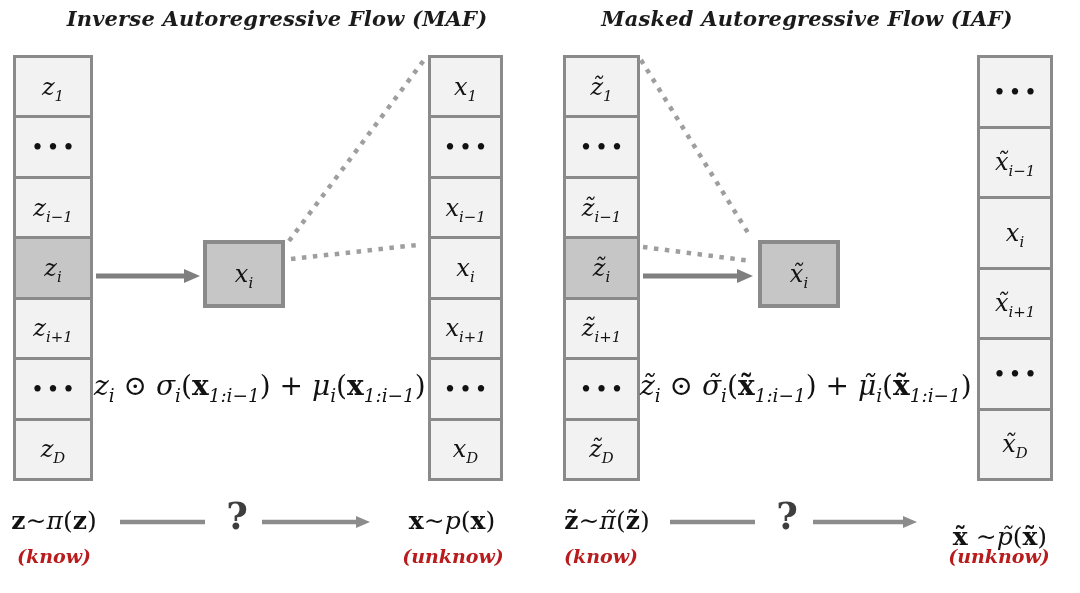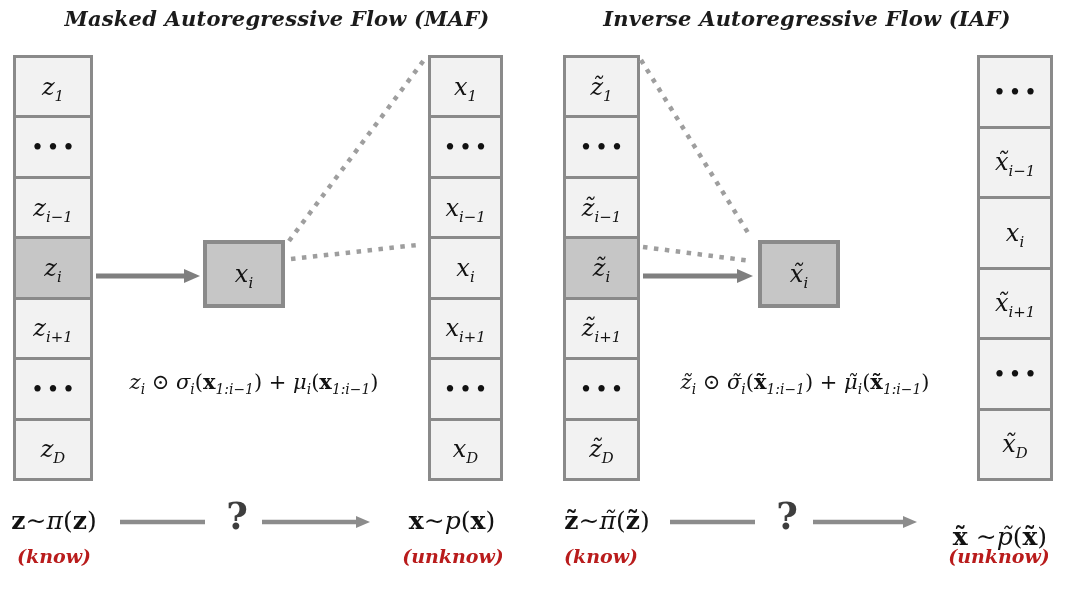--- a/index.html
+++ b/index.html
@@ -23,21 +23,21 @@
   .cell{flex:1;background:var(--cell-fill);display:flex;align-items:center;justify-content:center;}
   .cell.shaded{background:var(--hl-fill);}
   .cl{font-style:italic;font-size:24px;line-height:1;white-space:nowrap;}
   .cl sub{font-size:0.62em;font-style:italic;line-height:0;}
   .cell.dots .cl{font-style:normal;font-weight:bold;font-size:18px;letter-spacing:4px;text-indent:4px;}
   .obox{
     position:absolute;width:82px;height:68px;border:4px solid var(--border);
     background:var(--hl-fill);display:flex;align-items:center;justify-content:center;
   }
   .formula{
-    position:absolute;top:369px;font-size:21px;text-align:center;white-space:nowrap;
+    position:absolute;top:369px;font-size:28px;text-align:center;white-space:nowrap;
   }
   .formula sub, .disttext sub{line-height:0;}
   .tok-i{font-style:italic;}
   .tok-b{font-weight:bold;}
   sub.tok-sub{font-size:0.66em;font-style:italic;}
   .disttext{
     position:absolute;top:506px;font-size:25px;text-align:center;white-space:nowrap;
   }
   .note{
     position:absolute;top:545px;font-size:19px;font-weight:bold;font-style:italic;
@@ -45,21 +45,21 @@
   }
   .qmark{
     position:absolute;top:494px;width:34px;font-size:37px;font-weight:bold;
     text-align:center;color:var(--qmark);
   }
   svg.overlay{position:absolute;left:0;top:0;pointer-events:none;}
 </style>
 </head>
 <body>
 
-<div class="panel-title" style="left:50px;width:454px;">Masked Autoregressive Flow (MAF)</div>
+<div class="panel-title" style="left:50px;width:454px;">Inverse Autoregressive Flow (MAF)</div>
 
 <div class="col" style="left:13px;width:80px;">
   <div class="cell">
       <span class="cl"><span>z</span><sub>1</sub></span>
     </div>
   <div class="cell dots">
       <span class="cl"><span>•••</span><sub></sub></span>
     </div>
   <div class="cell">
       <span class="cl"><span>z</span><sub>i−1</sub></span>
@@ -107,21 +107,21 @@
 </div>
 
 <div class="formula" style="left:94px;width:320px;"><span class="tok-i">z</span><sub class="tok-sub">i</sub><span class="tok-n"> ⊙ </span><span class="tok-i">σ</span><sub class="tok-sub">i</sub><span class="tok-n">(</span><span class="tok-b">x</span><sub class="tok-sub">1:i−1</sub><span class="tok-n">)</span><span class="tok-n"> + </span><span class="tok-i">μ</span><sub class="tok-sub">i</sub><span class="tok-n">(</span><span class="tok-b">x</span><sub class="tok-sub">1:i−1</sub><span class="tok-n">)</span></div>
 
 <div class="disttext" style="left:6px;width:96px;"><span class="tok-b">z</span><span class="tok-n">∼</span><span class="tok-i">π</span><span class="tok-n">(</span><span class="tok-b">z</span><span class="tok-n">)</span></div>
 <div class="note" style="left:6px;width:96px;">(know)</div>
 <div class="qmark" style="left:220px;">?</div>
 <div class="disttext" style="left:402px;width:100px;"><span class="tok-b">x</span><span class="tok-n">∼</span><span class="tok-i">p</span><span class="tok-n">(</span><span class="tok-b">x</span><span class="tok-n">)</span></div>
 <div class="note" style="left:398px;width:110px;">(unknow)</div>
 
-<div class="panel-title" style="left:580px;width:454px;">Inverse Autoregressive Flow (IAF)</div>
+<div class="panel-title" style="left:580px;width:454px;">Masked Autoregressive Flow (IAF)</div>
 
 <div class="col" style="left:563px;width:77px;">
   <div class="cell">
       <span class="cl"><span>z̃</span><sub>1</sub></span>
     </div>
   <div class="cell dots">
       <span class="cl"><span>•••</span><sub></sub></span>
     </div>
   <div class="cell">
       <span class="cl"><span>z̃</span><sub>i−1</sub></span>

